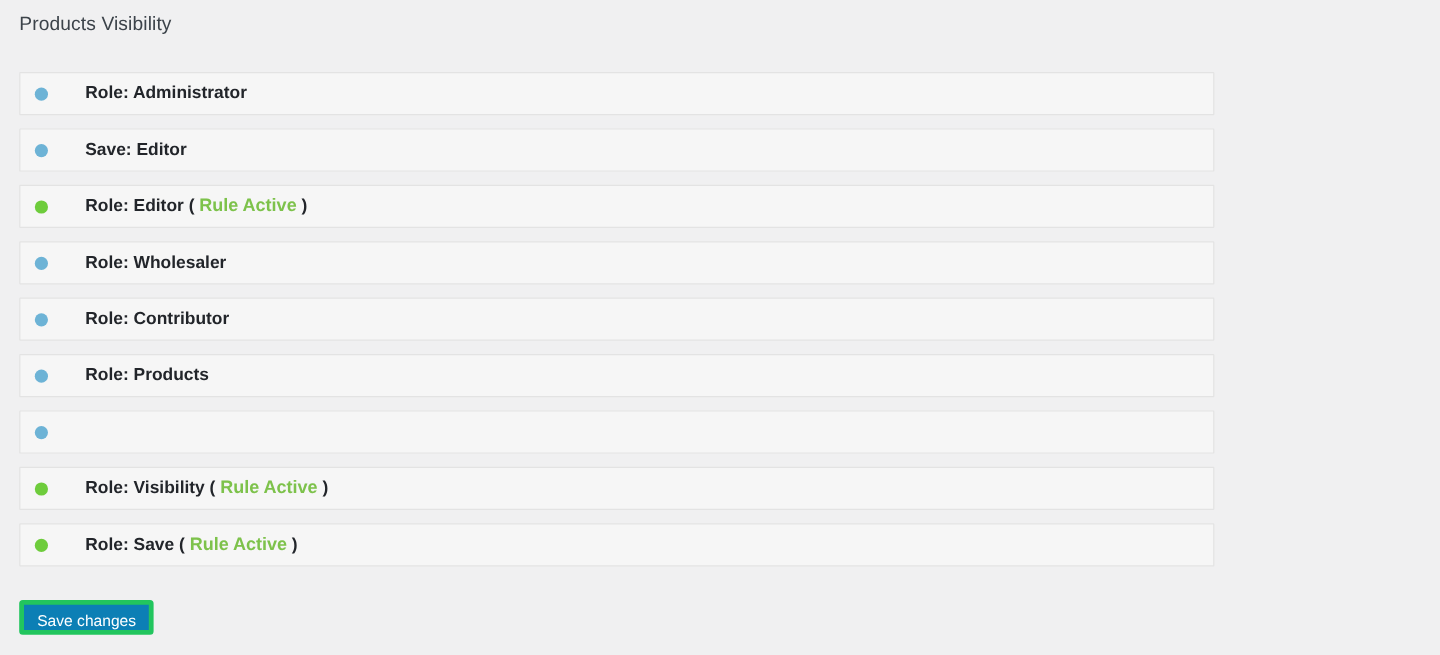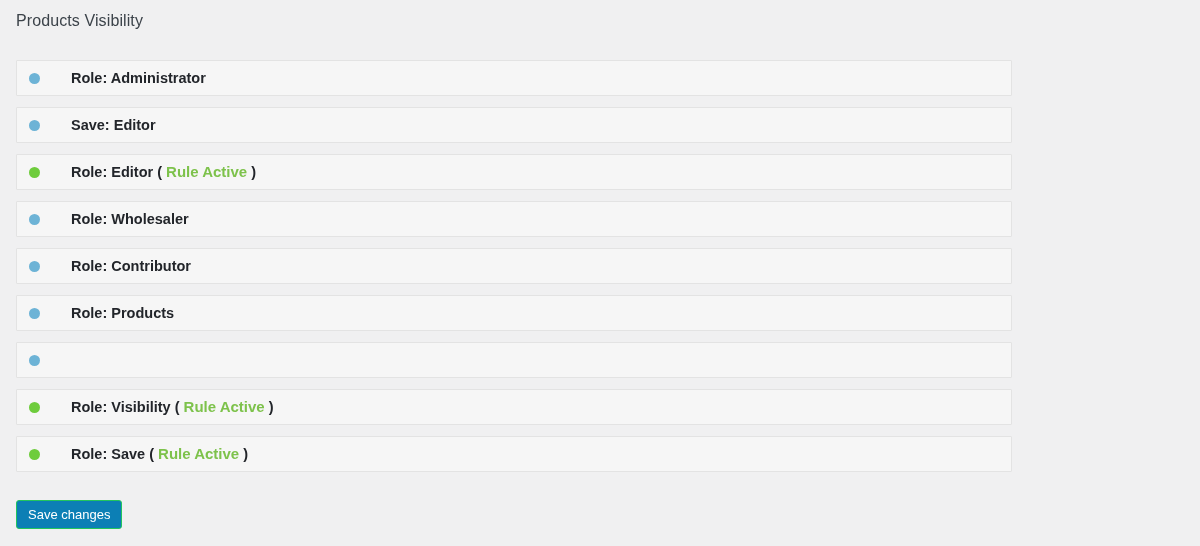--- a/index.html
+++ b/index.html
@@ -103,21 +103,21 @@
   }
 
   .save-button {
     position: absolute;
     left: 16px;
     top: 500px;
     box-sizing: border-box;
     height: 29px;
     padding: 0 11px;
     background: #0c7fb5;
-    border: 1px solid #22c55e;
+    border: 4px solid #22c55e;
     border-radius: 3px;
     color: #ffffff;
     font-family: "Liberation Sans", "DejaVu Sans", sans-serif;
     font-size: 13px;
     line-height: 27px;
     cursor: pointer;
     white-space: nowrap;
     text-align: center;
   }
 </style>

